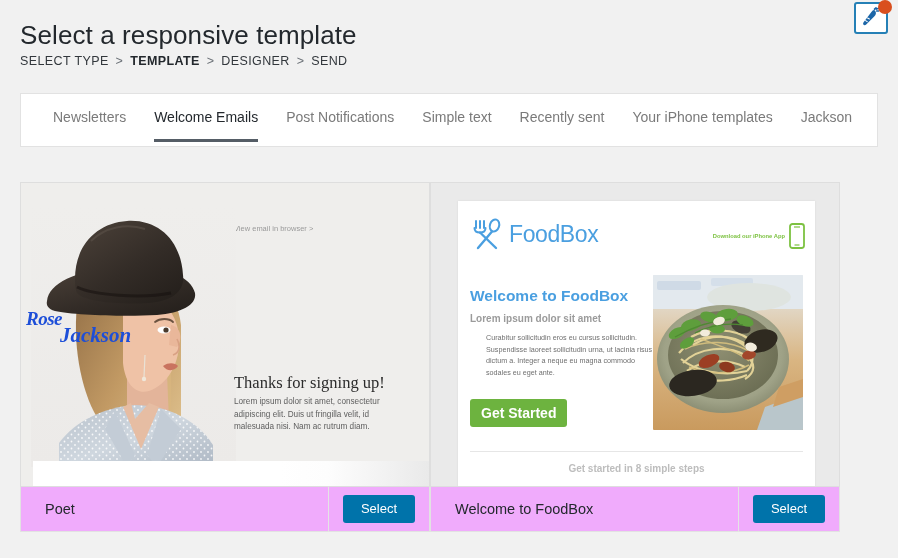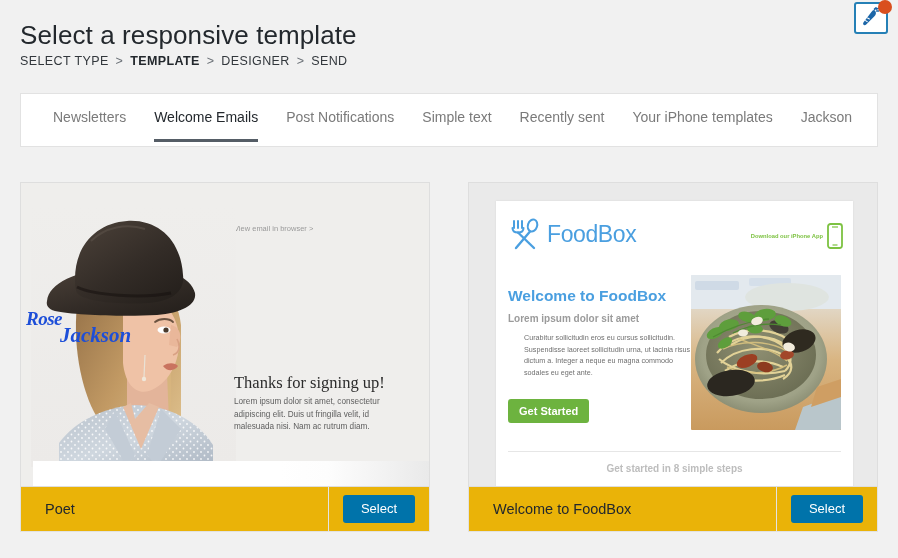--- a/index.html
+++ b/index.html
@@ -61,35 +61,35 @@
     cursor: pointer; white-space: nowrap;
     border-bottom: 3px solid transparent;
     line-height: 18px;
   }
   .tab.active { color: #23282d; border-bottom-color: #555d66; }
 
   
   .grid {
     position: absolute; left: 20px; top: 182px;
     width: 858px;
-    display: flex; gap: 38px;
+    display: flex; 
   }
   .card { width: 410px; }
   .preview {
     position: relative;
     width: 410px; height: 305px;
     background: #eaeaea;
     border: 1px solid #dedede;
     overflow: hidden;
   }
   .footer {
     position: relative;
     display: flex; align-items: center;
     width: 410px; height: 45px;
-    background: #eab308;
+    background: #f0abfc;
     border: 1px solid #e2e2e2; border-top: none;
   }
   .footer .name {
     flex: 1; padding-left: 24px;
     font-size: 14.5px; color: #23282d;
   }
   .footer .divider {
     width: 1px; height: 45px; background: #e4e4e4;
   }
   .footer .select-wrap {
@@ -175,21 +175,21 @@
     font-size: 10px; color: #9b9b9b; font-weight: 700;
   }
   .fb-body {
     position: absolute; left: 28px; top: 131px;
     width: 168px;
     font-size: 7.2px; line-height: 11.5px; color: #6f6f6f;
   }
   .fb-cta {
     position: absolute; left: 12px; top: 198px;
     background: #6db33f; color: #ffffff;
-    font-size: 11px; font-weight: 700;
+    font-size: 14px; font-weight: 700;
     padding: 6px 11px; border-radius: 3px;
     border: none; cursor: pointer;
     font-family: "Liberation Sans", sans-serif;
   }
   .fb-photo {
     position: absolute; left: 195px; top: 74px;
     width: 150px; height: 155px;
     overflow: hidden; border-radius: 1px;
   }
   .fb-rule {

